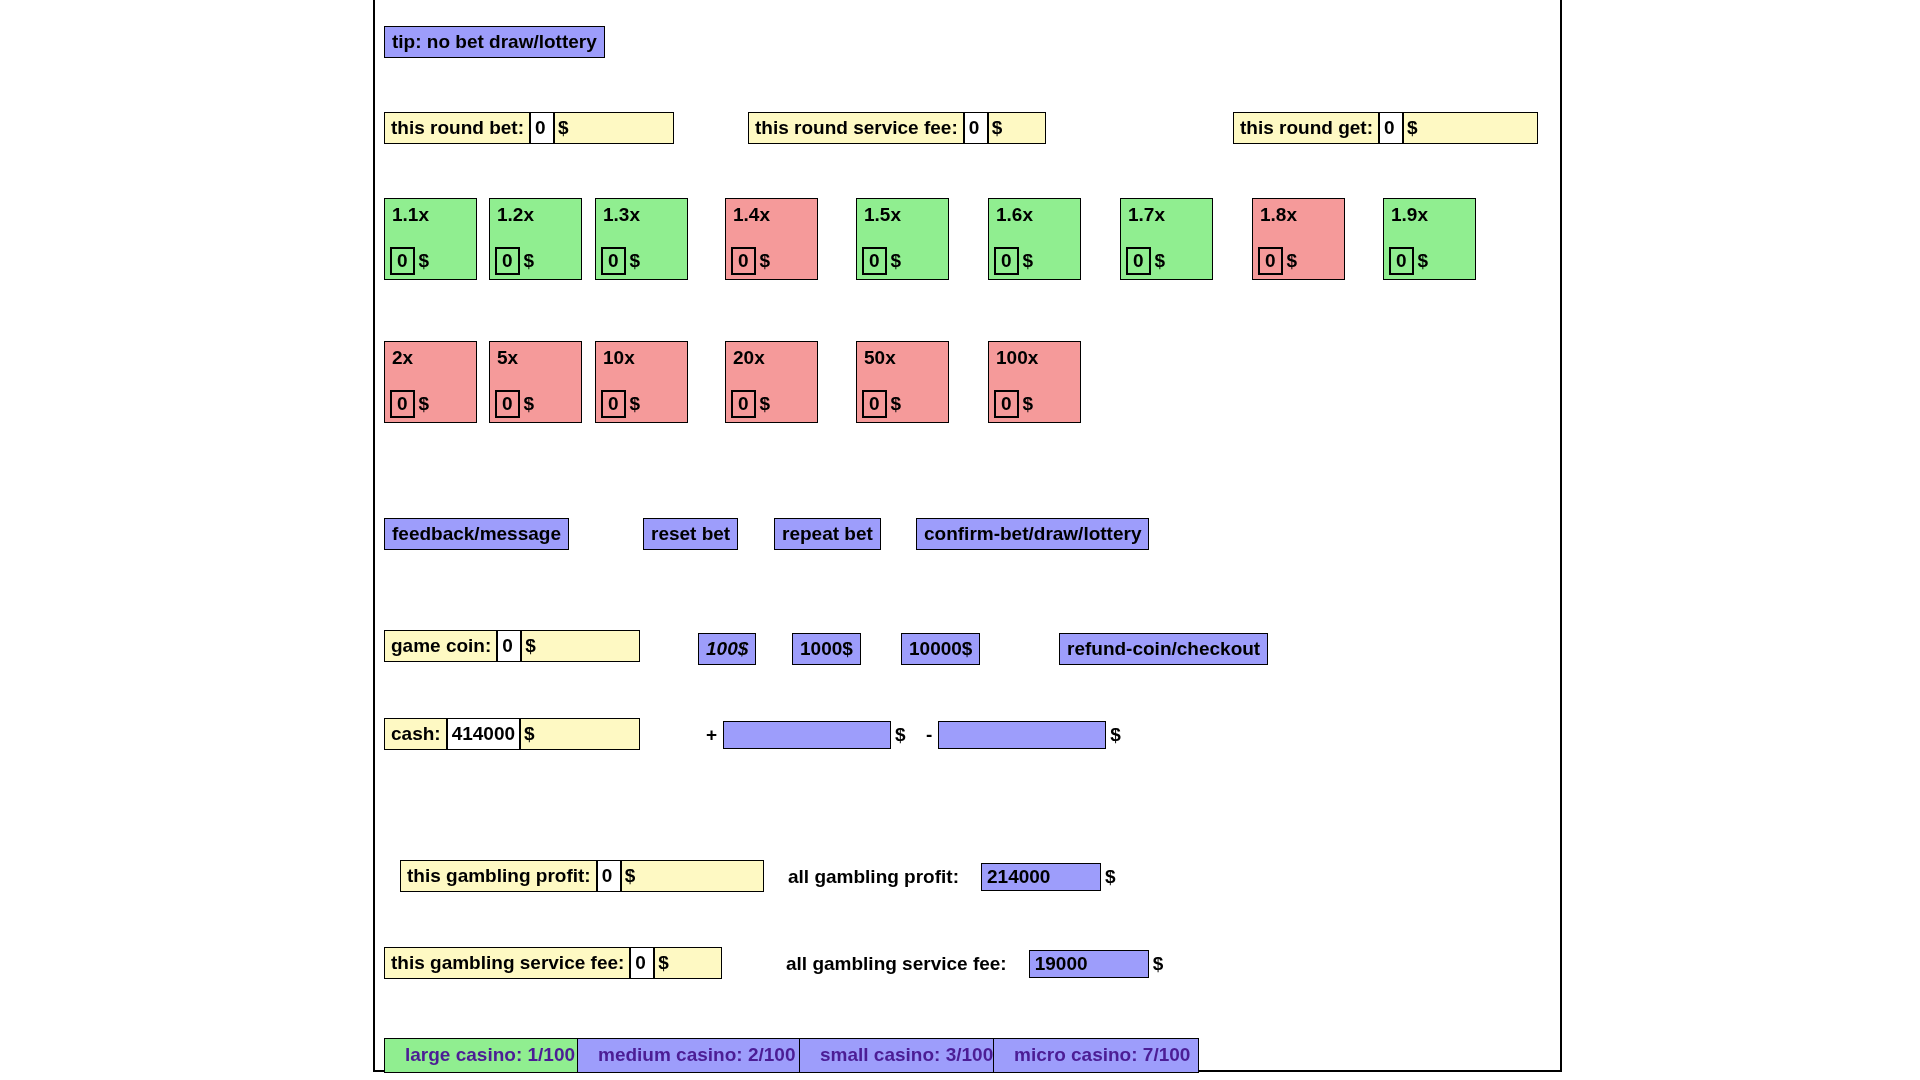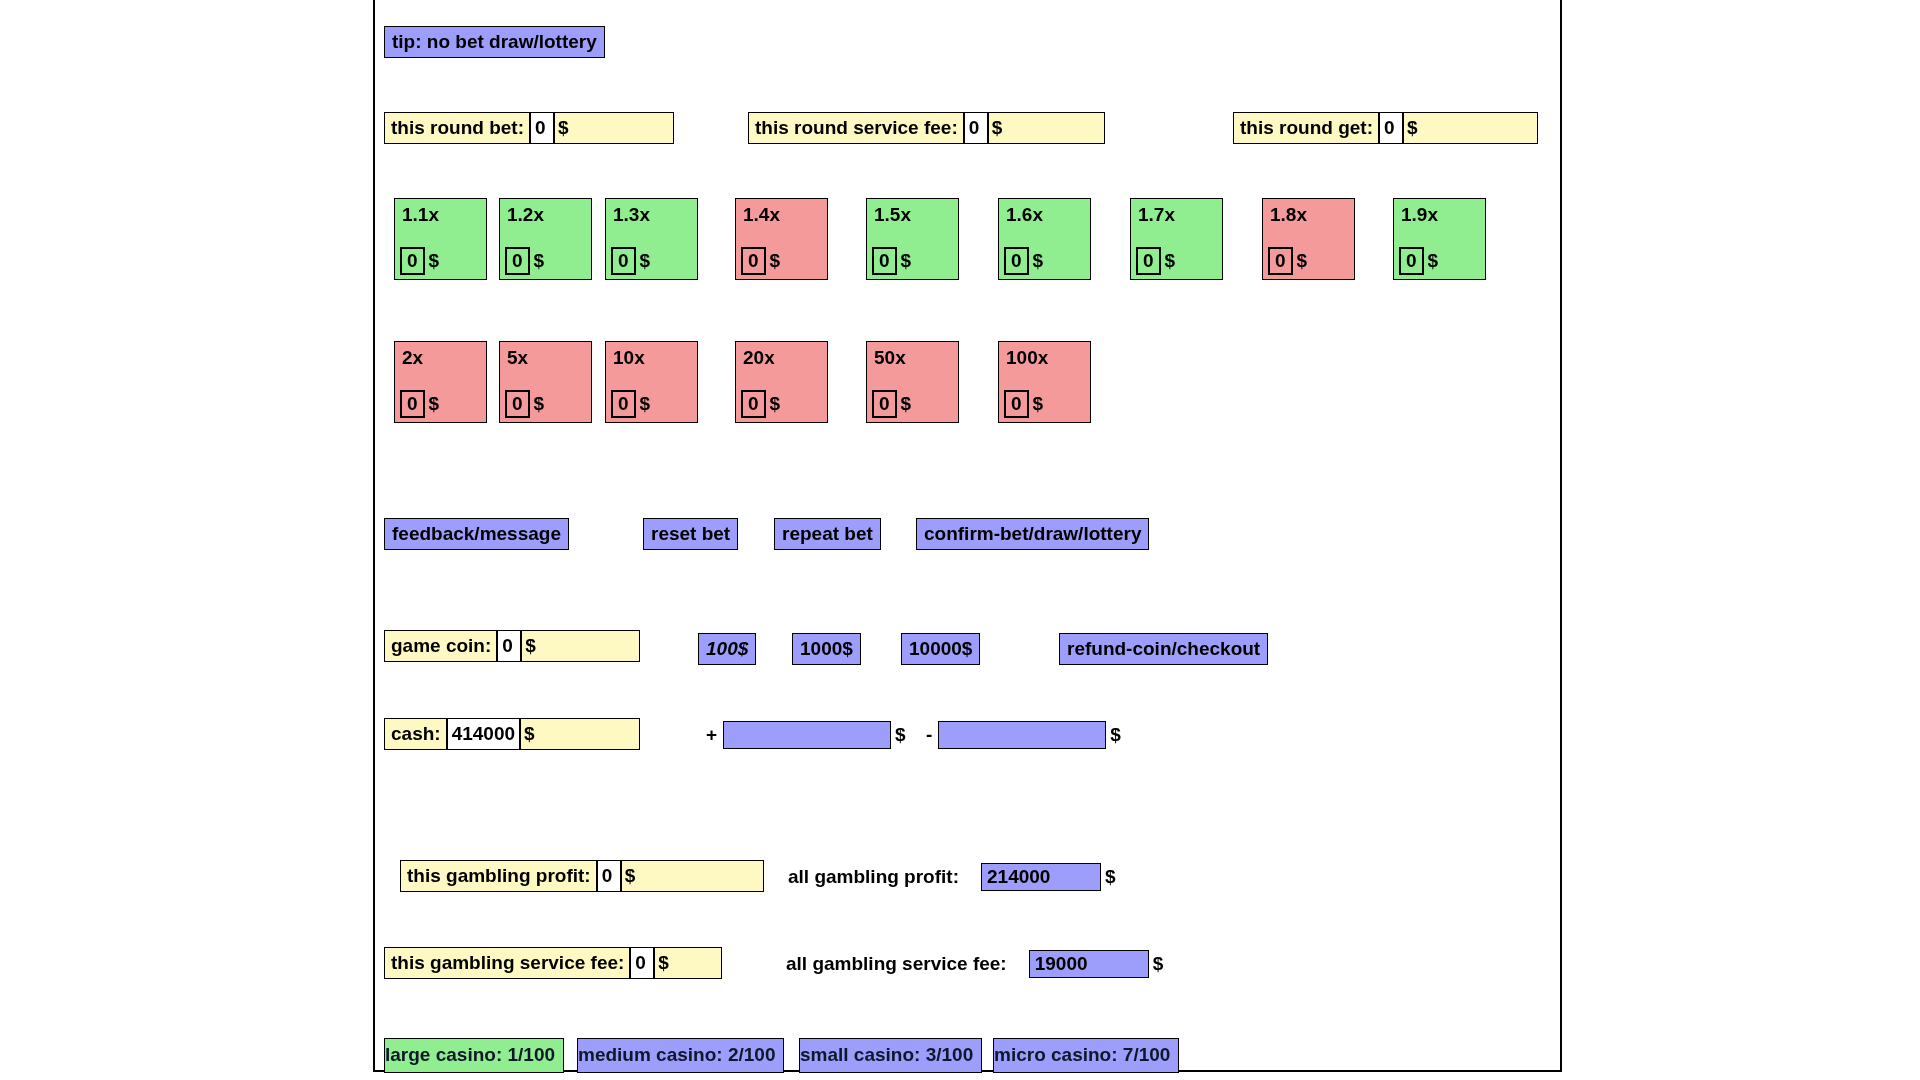--- a/index.html
+++ b/index.html
@@ -90,21 +90,20 @@
   }
   .field .tail { flex: 1 1 auto; }
 
   
   .tile {
     position: absolute;
     width: 93px;
     height: 82px;
     border: 1.5px solid #000000;
     box-sizing: border-box;
-    margin-left: 10px;
   }
   .tile.green { background: #90ee90; }
   .tile.red   { background: #f59a9a; }
   .tile .mult {
     position: absolute;
     left: 7px;
     top: 5px;
     font-weight: bold;
     font-size: 19px;
     color: #000;
@@ -199,22 +198,22 @@
     color: #000;
     padding-left: 4px;
   }
 
   .casino-btn {
     display: inline-block;
     border: 1.5px solid #000;
     background: #9d9dfb;
     font-weight: bold;
     font-size: 19px;
-    color: #0f172a;
-    padding: 5px 8px 6px 0;
+    color: #4c1d95;
+    padding: 5px 8px 6px 20px;
     box-sizing: border-box;
     white-space: nowrap;
     vertical-align: middle;
   }
   .casino-btn.active { background: #90ee90; }
 </style>
 </head>
 <body>
 
 <div id="page">
@@ -227,21 +226,21 @@
     <div class="abs" style="left:9px; top:112px;">
       <span class="field" style="width:290px;">
         <span class="lbl">this round bet:</span>
         <span class="val">0</span>
         <span class="cur">$</span>
         <span class="tail"></span>
       </span>
     </div>
 
     <div class="abs" style="left:373px; top:112px;">
-      <span class="field" style="width:357px;">
+      <span class="field" style="width:298px;">
         <span class="lbl">this round service fee:</span>
         <span class="val">0</span>
         <span class="cur">$</span>
         <span class="tail"></span>
       </span>
     </div>
 
     <div class="abs" style="left:858px; top:112px;">
       <span class="field" style="width:305px;">
         <span class="lbl">this round get:</span>

